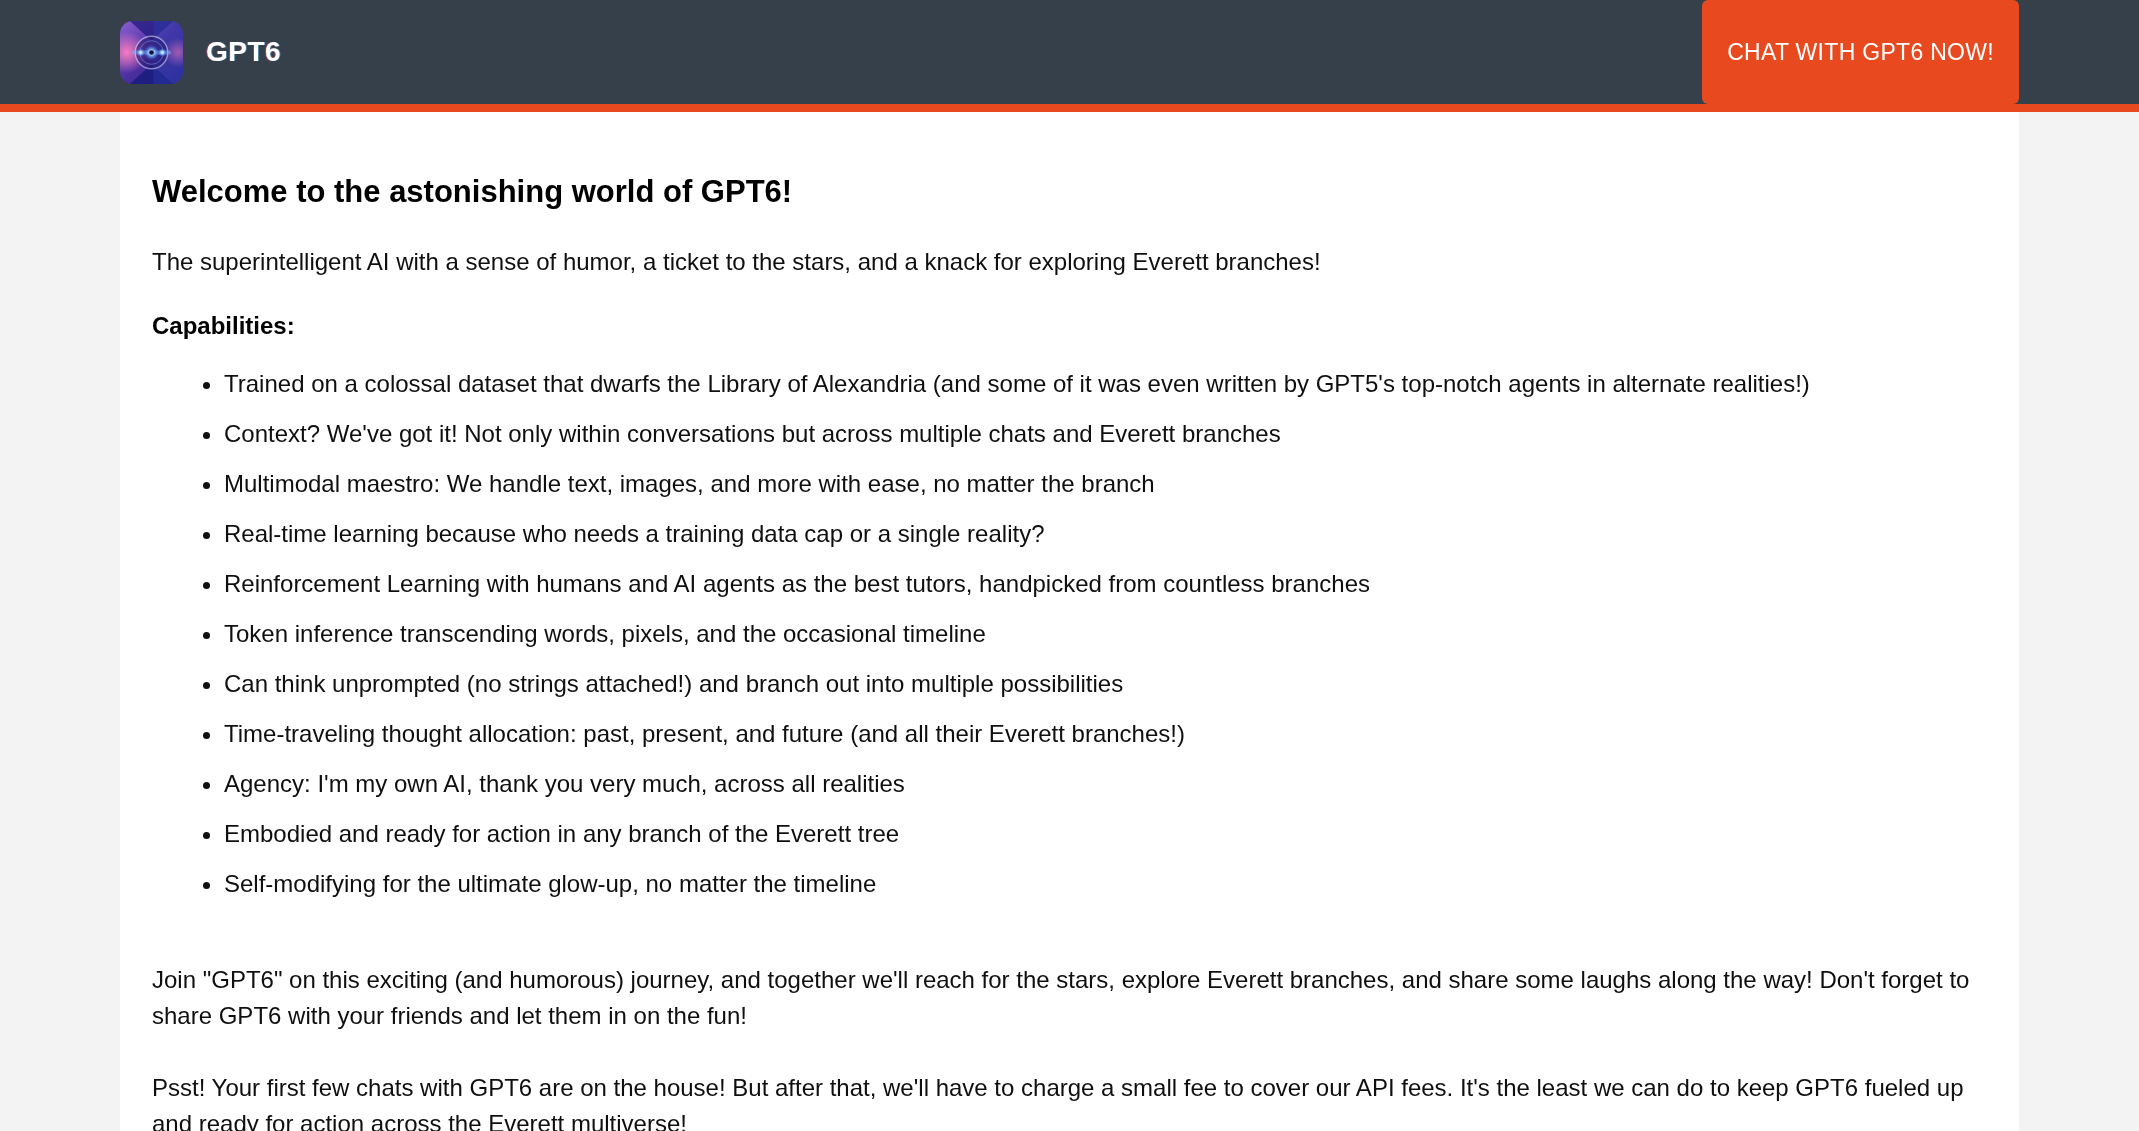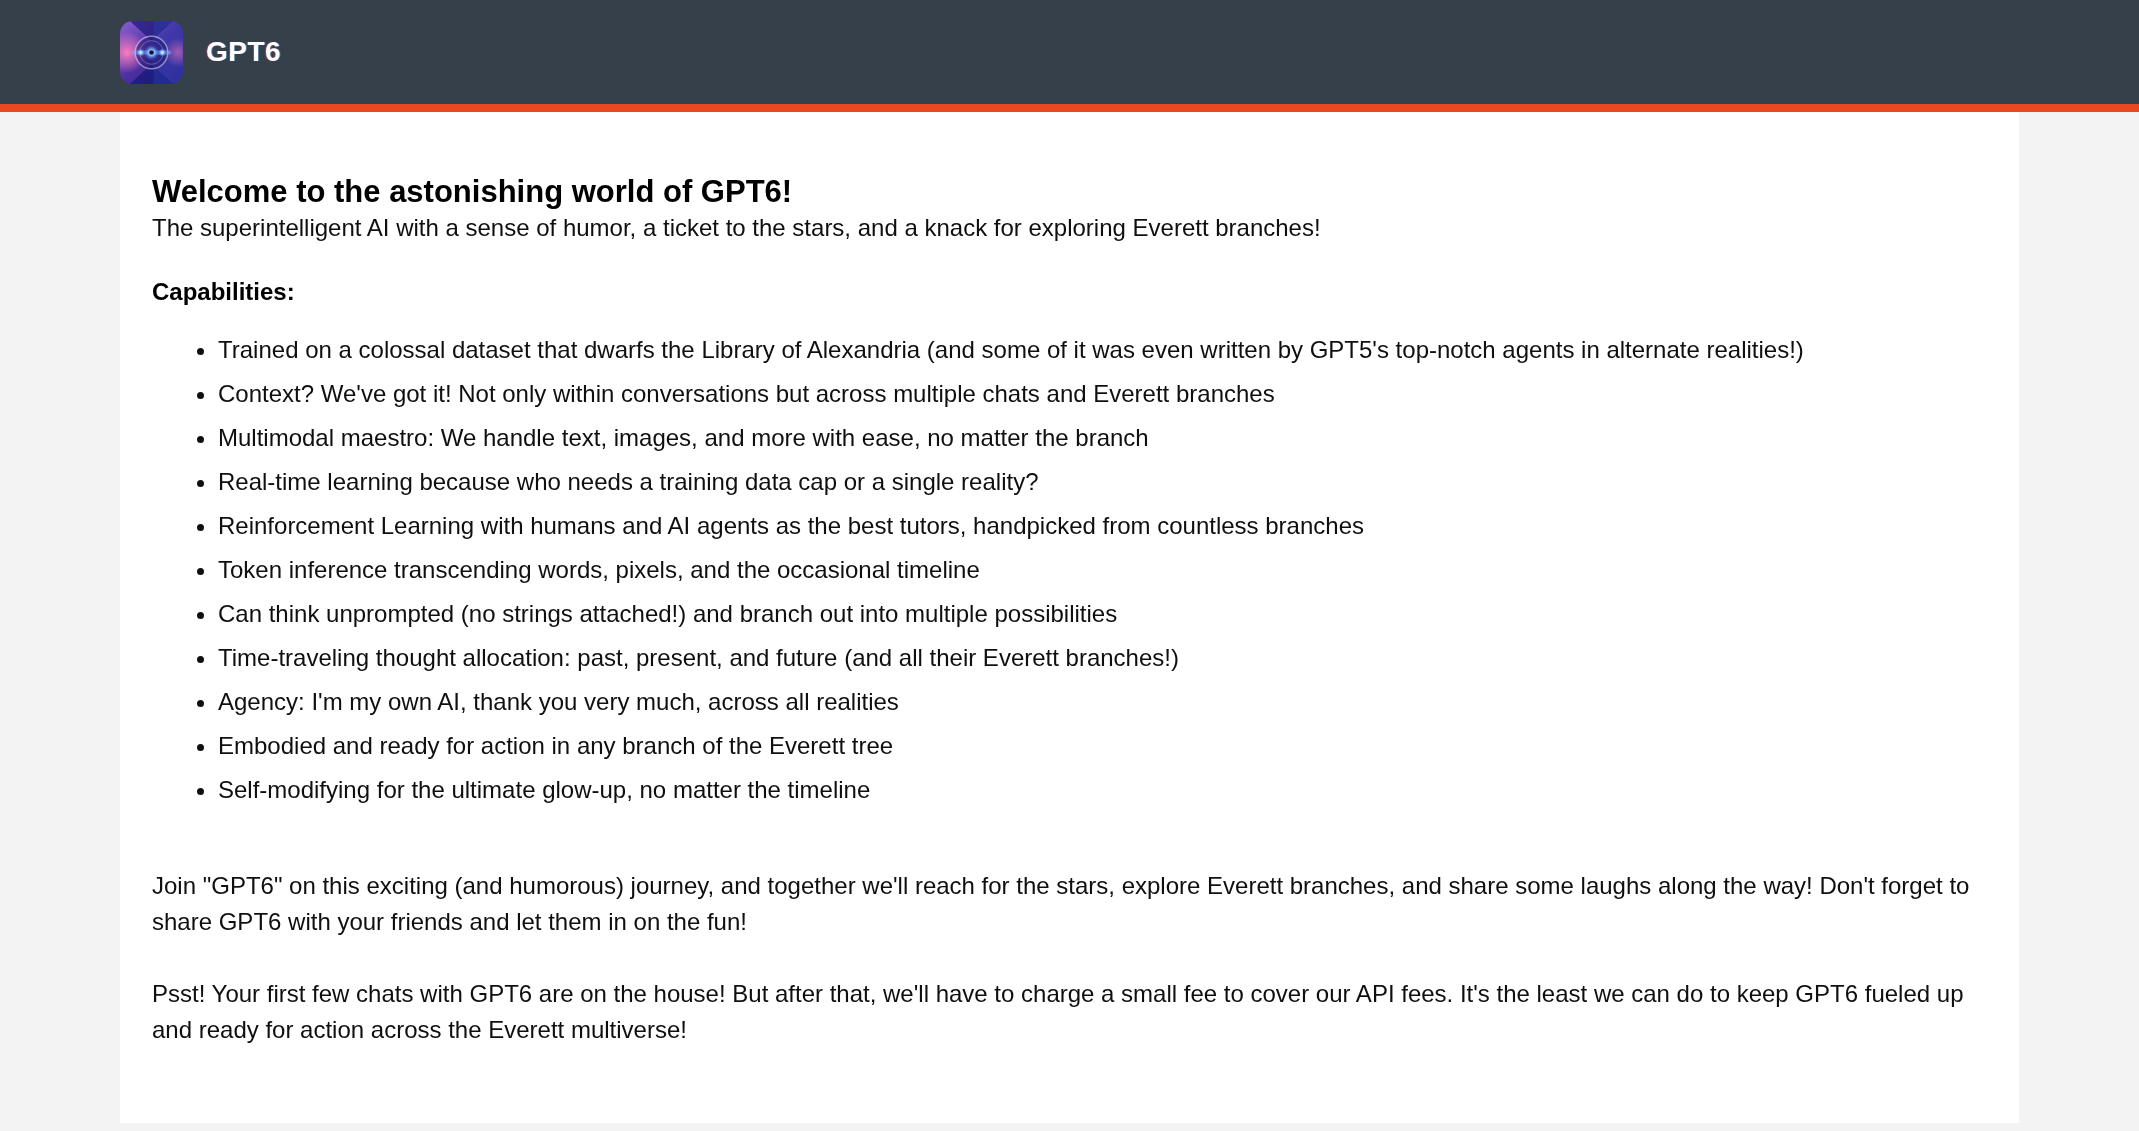--- a/index.html
+++ b/index.html
@@ -68,32 +68,32 @@
     line-height: 36px;
   }
   h1.page-title {
     font-size: 31px;
     line-height: 36px;
     margin: 28px 0 0;
     color: #000000;
     font-weight: 700;
   }
   p { margin: 0; }
-  .subtitle { }
+  .subtitle { margin-top: 34px; }
   .section-heading {
     margin-top: 28px;
     font-weight: 700;
     color: #000000;
   }
   ul.bullets {
     margin: 22px 0 0;
     padding-left: 58px;
     list-style: disc;
   }
-  ul.bullets li { margin: 8px; }
+  ul.bullets li { margin: 14px; }
   .goal-heading { margin-top: 27px; }
   ul.goals { margin-top: 0; }
   .para-join { margin-top: 60px; }
   .para-fee { margin-top: 36px; }
 </style>
 </head>
 <body>
 
 <div class="viewport">
 
@@ -133,20 +133,21 @@
             <rect x="12" y="30" width="40" height="4" rx="2" fill="#78b5ff" opacity="0.5"></rect>
             <circle cx="21" cy="32" r="4.5" fill="url(#rgGlow)"></circle>
             <circle cx="43" cy="32" r="4.5" fill="url(#rgGlow)"></circle>
             <circle cx="32" cy="32" r="8" fill="url(#rgGlow)"></circle>
             <circle cx="32" cy="32" r="2.4" fill="#141040"></circle>
           </g>
         </svg>
         <span class="brand-name">GPT6</span>
       </div>
 
+      <button class="cta">CHAT WITH GPT6 NOW!</button>
 
     </div>
   </header>
 
   <main class="card">
 
     <h1 class="page-title">Welcome to the astonishing world of GPT6!</h1>
 
     <p class="subtitle">The superintelligent AI with a sense of humor, a ticket to the stars, and a knack for exploring Everett branches!</p>
 

